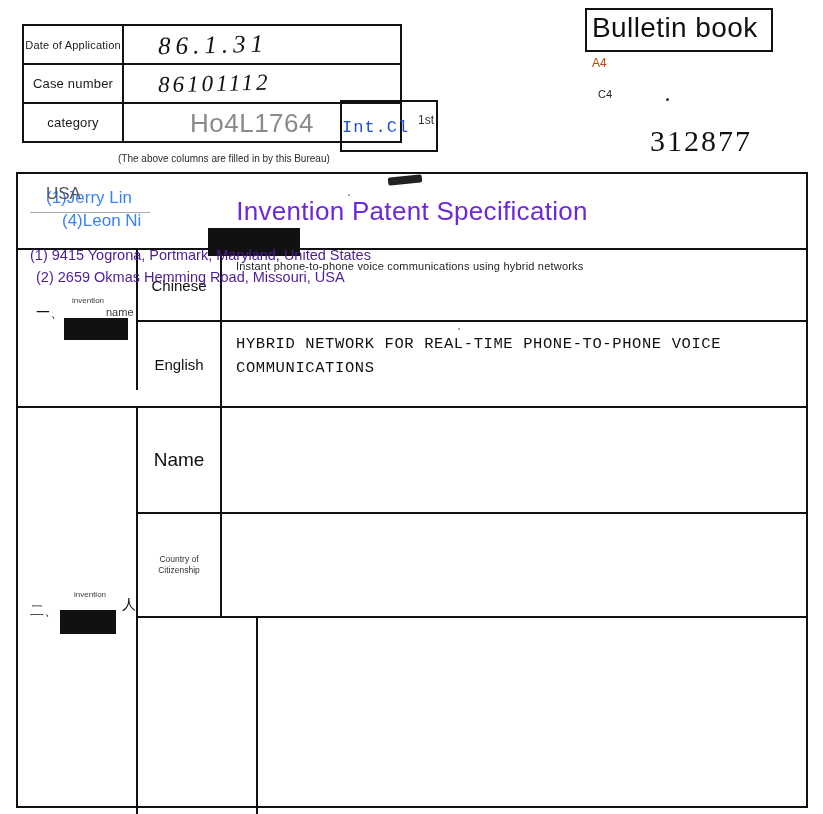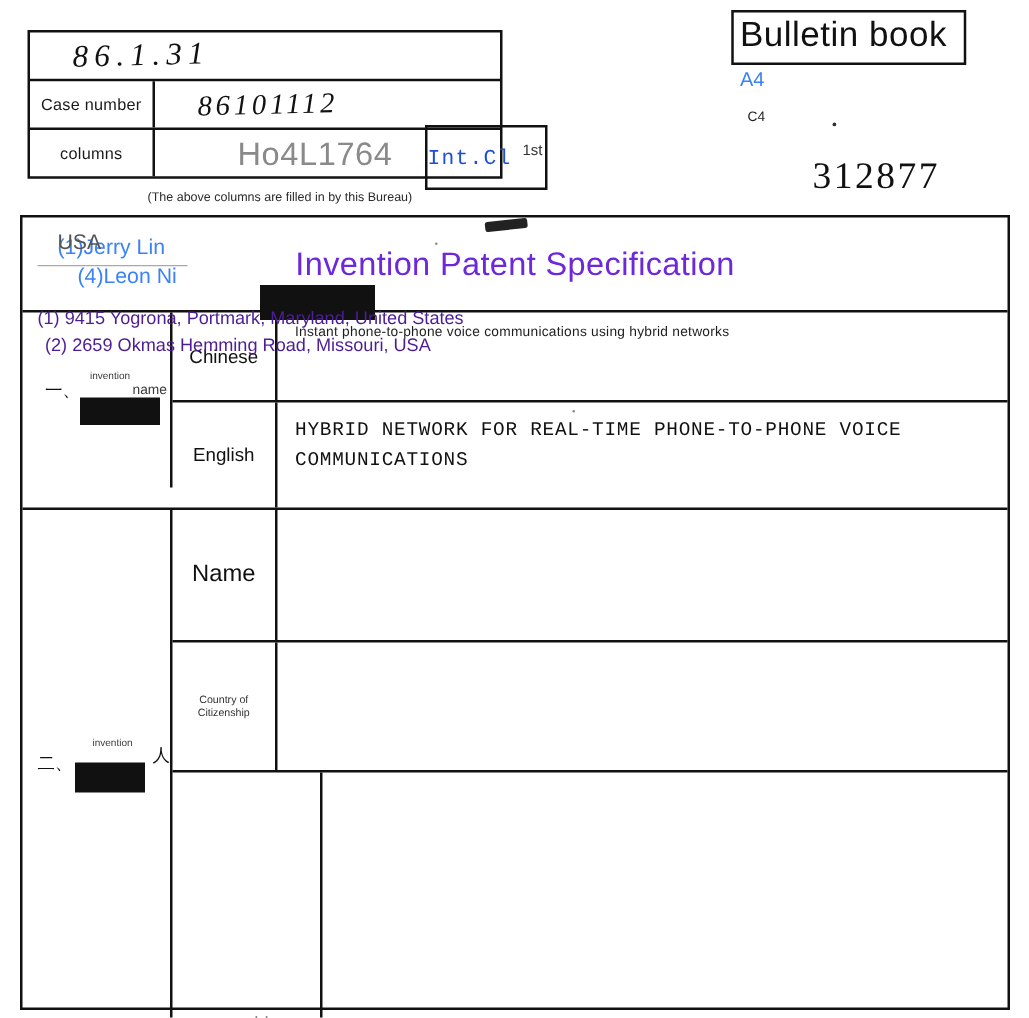--- a/index.html
+++ b/index.html
@@ -125,22 +125,22 @@
     left: 592px;
     top: 12px;
     font-size: 28px;
     color: #111;
     letter-spacing: .4px;
   }
   .a4-label {
     position: absolute;
     left: 592px;
     top: 56px;
-    font-size: 16px;
-    color: #3b82f6;
+    font-size: 12px;
+    color: #c2410c;
   }
   .c4-label {
     position: absolute;
     left: 598px;
     top: 88px;
     font-size: 11px;
     color: #222;
   }
   .serial-number {
     position: absolute;
@@ -313,32 +313,33 @@
     opacity: .8;
   }
 </style>
 </head>
 <body>
 
 <div class="top-area">
 
   <div class="app-box">
     <div class="app-row">
+      <div class="app-label">Date of Application</div>
       <div class="app-value">
         <span class="handwr">86.1.31</span>
       </div>
     </div>
     <div class="app-row">
       <div class="app-label big">Case number</div>
       <div class="app-value">
         <span class="handwr small">86101112</span>
       </div>
     </div>
     <div class="app-row">
-      <div class="app-label big">columns</div>
+      <div class="app-label big">category</div>
       <div class="app-value">
         <span class="handwr small"></span>
       </div>
     </div>
   </div>
 
   <div class="ipc-type">Ho4L1764</div>
   <div class="int-box"></div>
   <div class="int-label">Int.Cl</div>
   <div class="first-label">1st</div>

